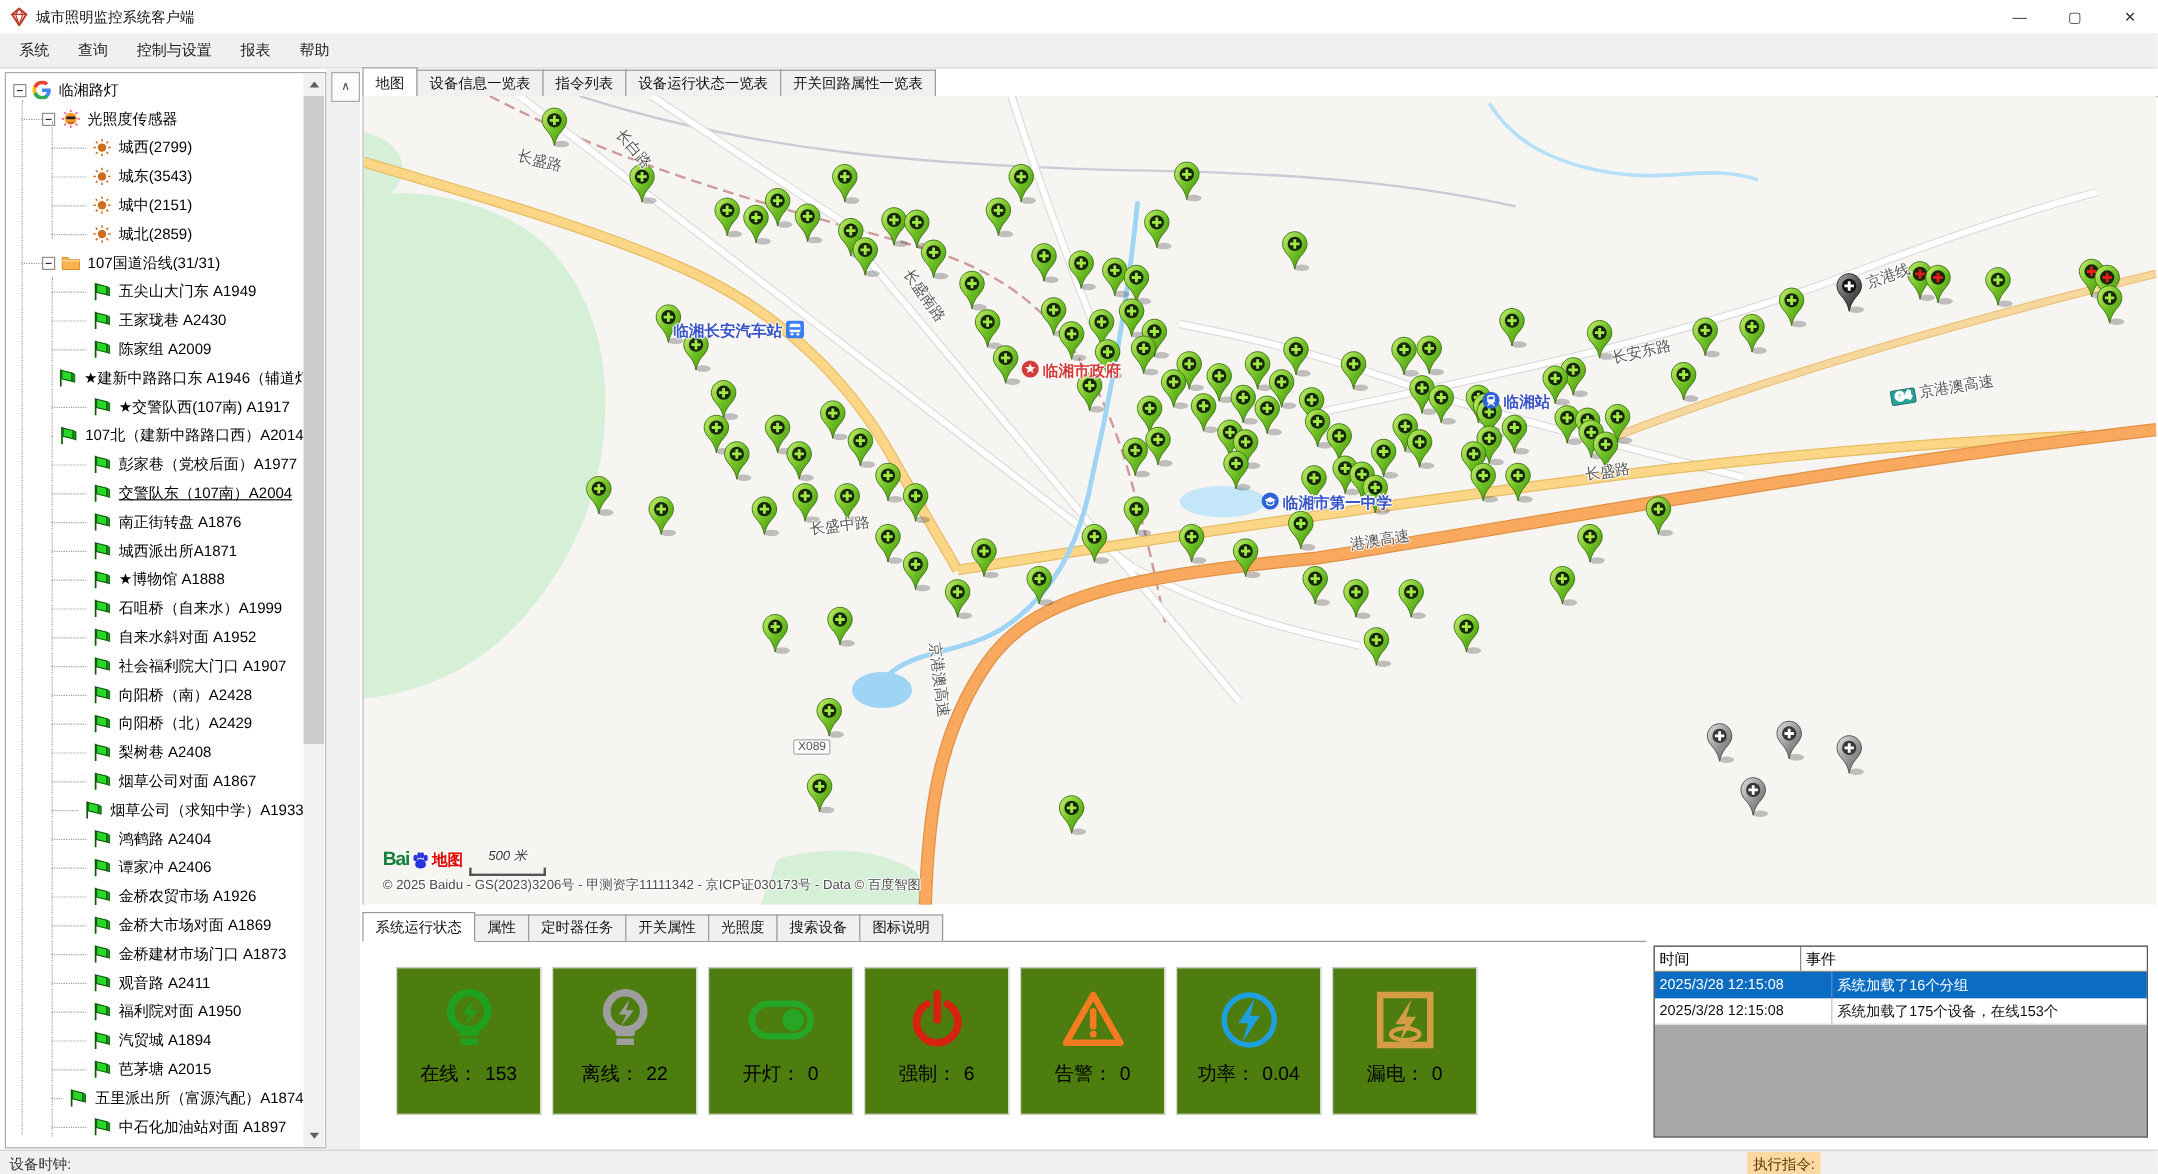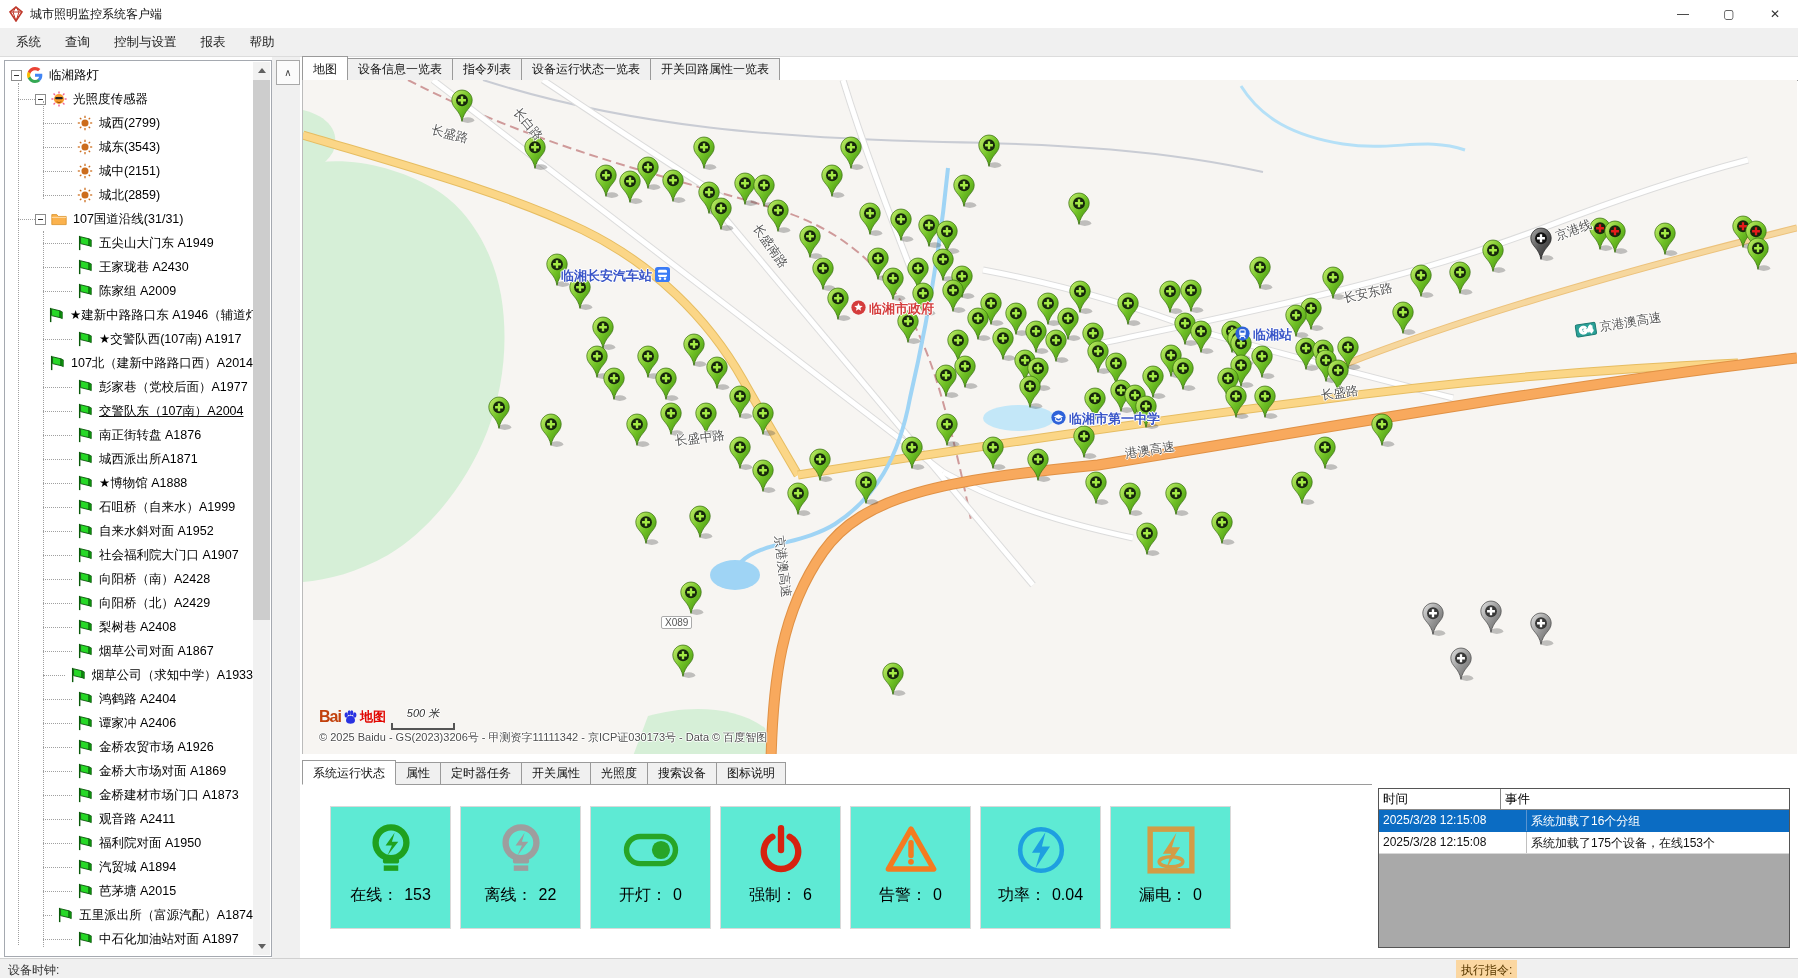--- a/index.html
+++ b/index.html
@@ -58,31 +58,31 @@
   .pin-y .cross,.pin-k .cross{fill:#ffffff;}
   .road-label{position:absolute;font-size:12.5px;color:#565656;white-space:nowrap;
     text-shadow:1px 0 #fff,-1px 0 #fff,0 1px #fff,0 -1px #fff;}
   .badge{display:inline-block;font-size:10px;font-weight:bold;color:#fff;background:#2aa198;border-radius:2px;padding:0 3px;margin-right:3px;border:1px solid #1d7a72;}
   .badge-x{position:absolute;font-size:10px;color:#555;background:#fff;border:1px solid #aaa;border-radius:2px;padding:0 3px;}
   .poi{position:absolute;display:flex;align-items:center;gap:3px;font-size:13px;font-weight:bold;white-space:nowrap;
     text-shadow:1px 0 #fff,-1px 0 #fff,0 1px #fff,0 -1px #fff;}
   .poi svg{width:15px;height:15px;flex:0 0 auto;}
   .poi.blue{color:var(--poi-blue);} .poi.red{color:var(--poi-red);}
   #map-logo{position:absolute;left:16px;top:628px;display:flex;align-items:flex-end;font-weight:bold;}
-  #map-logo .bai{color:#c2410c;font-size:16px;letter-spacing:-1px;}
+  #map-logo .bai{color:#15803d;font-size:16px;letter-spacing:-1px;}
   #map-logo svg{width:17px;height:17px;margin:0 1px;}
   #map-logo .dt{color:#e10601;font-size:13px;}
   #scalebar{position:absolute;left:88px;top:626px;width:64px;text-align:center;font-size:11px;color:#333;text-shadow:1px 0 #fff,-1px 0 #fff,0 1px #fff,0 -1px #fff;font-style:italic;}
   #scalebar .bar{margin-top:2px;height:5px;border-left:2px solid #555;border-right:2px solid #555;border-bottom:2px solid #555;}
   #attribution{position:absolute;left:16px;top:650px;font-size:11px;color:#4c4c4c;text-shadow:1px 0 #fff,-1px 0 #fff,0 1px #fff,0 -1px #fff;}
   
   #bottom-panel{position:absolute;left:300px;top:754px;width:1498px;height:204px;background:#fff;}
   #bottom-tabstrip{left:2px;top:7px;width:1070px;height:23px;}
   #cards-row{position:absolute;left:30px;top:52px;display:flex;gap:9px;}
-  .status-card{width:121px;height:123px;border:1px solid #d9d9d9;background:#5eead4;display:flex;flex-direction:column;align-items:center;box-sizing:border-box;}
+  .status-card{width:121px;height:123px;border:1px solid #d9d9d9;background:#4d7c0f;display:flex;flex-direction:column;align-items:center;box-sizing:border-box;}
   .card-icon{margin-top:12px;height:62px;display:flex;align-items:center;justify-content:center;}
   .card-icon svg{width:58px;height:58px;}
   .card-text{margin-top:4px;font-size:16px;color:#000;display:flex;align-items:baseline;}
   .card-value{margin-left:6px;}
   
   #event-log{position:absolute;left:1078px;top:34px;width:412px;height:160px;border:1px solid #555;background:#a9a9a9;box-sizing:border-box;overflow:hidden;}
   .ev-header{display:flex;background:#fff;border-bottom:1px solid #888;height:20px;}
   .ev-h{font-size:12.5px;color:#000;padding:2px 4px;box-sizing:border-box;}
   .ev-h.c1{width:122px;border-right:1px solid #888;}
   .ev-row{display:flex;height:21px;background:#fff;border-bottom:1px solid #d8d8d8;}

